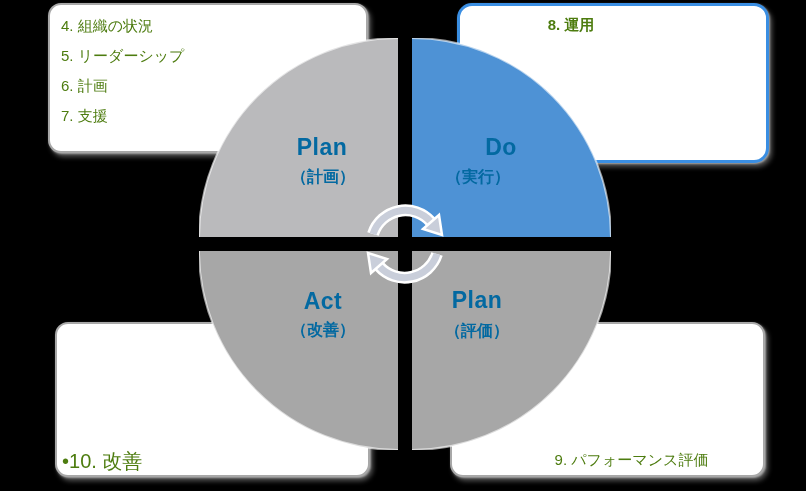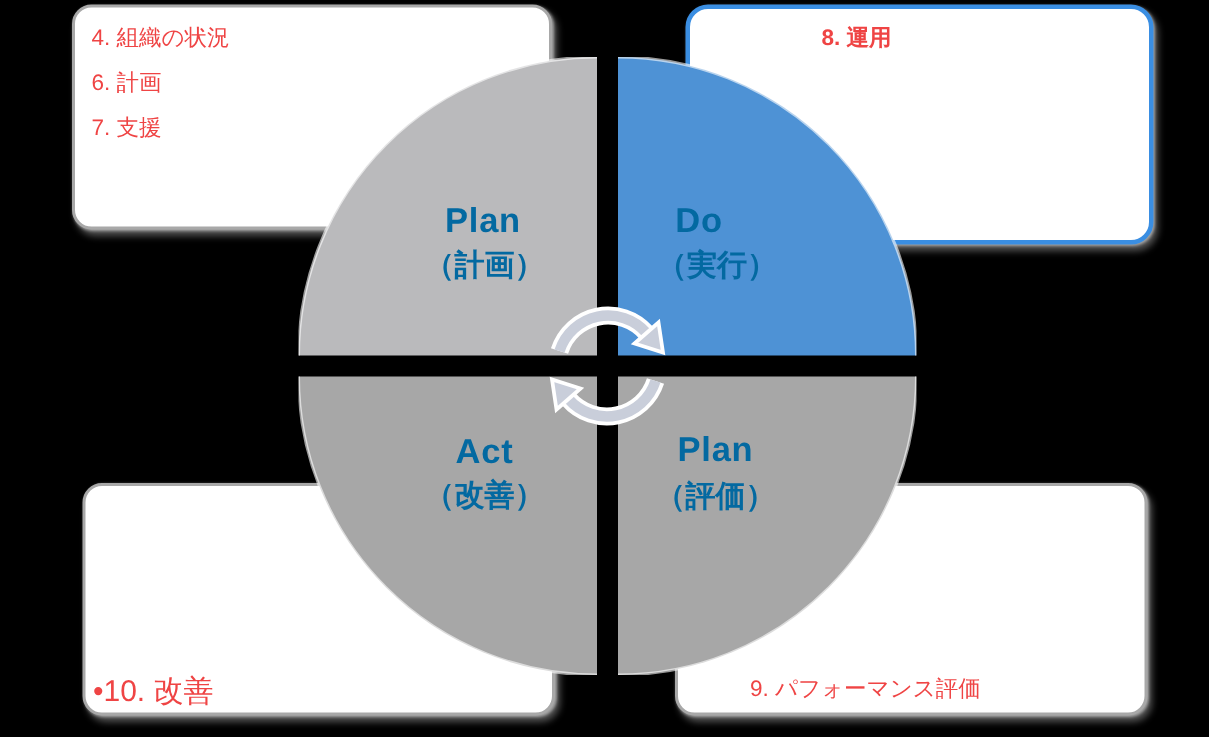--- a/index.html
+++ b/index.html
@@ -3,49 +3,50 @@
 <meta charset="utf-8">
 <style>
   html,body{margin:0;padding:0;background:#000;}
   .stage{
     position:relative;width:806px;height:491px;background:#000;
     font-family:"Liberation Sans","DejaVu Sans",sans-serif;overflow:hidden;
   }
   
   .cbox{
     position:absolute;background:#fff;border:2px solid #A8A8A8;border-radius:13px;
-    box-sizing:border-box;color:#ef4444;
+    box-sizing:border-box;color:#4d7c0f;
     box-shadow:1px 1px 2px rgba(235,235,235,.55), 3px 4px 5px rgba(165,165,165,.5);
   }
   .box-tl{left:48px;top:3px;width:320px;height:150px;padding:6px 8px 0 11px;}
   .box-tl .line{line-height:30px;font-size:15px;white-space:nowrap;}
   .box-tr{left:457px;top:3px;width:312px;height:160px;border-width:3px;border-radius:15px;}
   .box-tr .lbl{margin-top:10px;text-align:center;padding-right:84px;font-weight:bold;font-size:15px;}
   .box-bl{left:55px;top:322px;width:315px;height:155px;}
   .box-bl .lbl{position:absolute;left:5px;bottom:5px;font-size:20px;line-height:18px;white-space:nowrap;}
   .box-br{left:450px;top:322px;width:315px;height:155px;}
-  .box-br .lbl{position:absolute;left:0;right:0;bottom:6px;padding-left:48px;font-size:15px;line-height:18px;white-space:nowrap;}
+  .box-br .lbl{position:absolute;left:0;right:0;bottom:6px;text-align:center;padding-left:48px;font-size:15px;line-height:18px;white-space:nowrap;}
   
   .cycle-svg{position:absolute;left:199px;top:38px;width:412px;height:412px;}
   .qlabels{position:absolute;left:0;top:0;width:100%;height:100%;pointer-events:none;}
   .qlabel{position:absolute;transform:translate(-50%,-50%);font-weight:bold;white-space:nowrap;}
   .qlabel.en{font-size:23px;letter-spacing:.5px;}
-  .qlabel.ja{font-size:20px;}
+  .qlabel.ja{font-size:16px;}
   .plan-en{left:322px;top:147px;} .plan-ja{left:323px;top:177px;}
-  .do-en{left:466px;top:147px;}   .do-ja{left:478px;top:177px;}
+  .do-en{left:501px;top:147px;}   .do-ja{left:478px;top:177px;}
   .act-en{left:323px;top:301px;}  .act-ja{left:323px;top:330px;}
   .check-en{left:477px;top:300px;}.check-ja{left:477px;top:331px;}
 </style>
 </head>
 <body>
 
 <div class="stage" style="background: rgb(0, 0, 0);">
 
   <div class="cbox box-tl" style="border-color: rgb(168, 168, 168);">
     <div class="line">4. 組織の状況</div>
+    <div class="line">5. リーダーシップ</div>
     <div class="line">6. 計画</div>
     <div class="line">7. 支援</div>
   </div>
 
   <div class="cbox box-tr" style="border-color: rgb(58, 142, 226);">
     <div class="lbl">8. 運用</div>
   </div>
 
   <div class="cbox box-bl" style="border-color: rgb(168, 168, 168);">
     <div class="lbl">•10. 改善</div>

